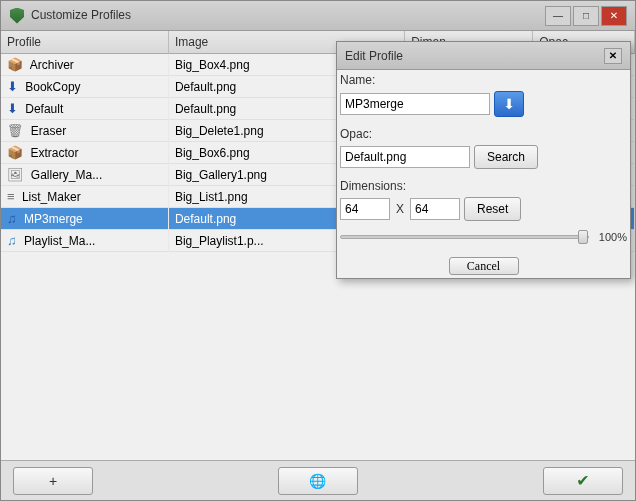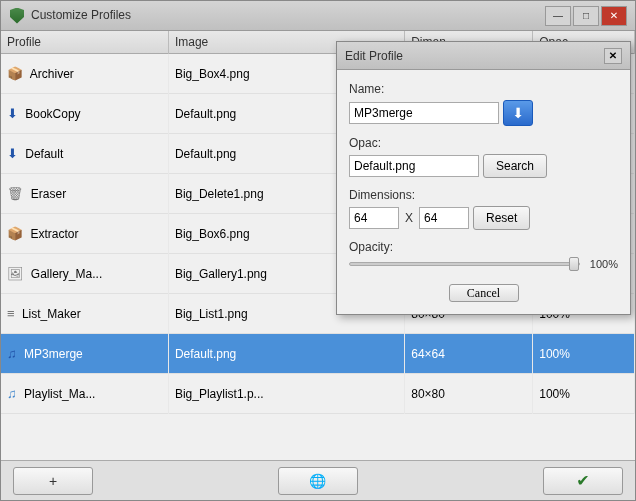--- a/index.html
+++ b/index.html
@@ -114,21 +114,21 @@
     .profile-table tbody tr {
       border-bottom: 1px solid #e0e0e0;
     }
 
     .profile-table tbody tr.selected {
       background: #4a90d9;
       color: white;
     }
 
     .profile-table td {
-      padding: 12px 6px;
+      padding: 3px 6px;
       border-right: 1px solid #e8e8e8;
     }
 
     
     .bottom-bar {
       position: absolute;
       bottom: 0;
       left: 0;
       right: 0;
       height: 40px;
@@ -200,21 +200,21 @@
       border: 1px solid #999;
       display: flex;
       align-items: center;
       justify-content: center;
       cursor: pointer;
       font-size: 10px;
       font-weight: bold;
     }
 
     .dialog-content {
-      padding: 12px;
+      padding: 3px;
     }
 
     .field-label {
       font-size: 12px;
       color: #333;
       margin-bottom: 4px;
     }
 
     .field-row {
       display: flex;
@@ -475,21 +475,20 @@
 
           <div class="field-label">Dimensions:</div>
           <div class="field-row">
             <input class="text-input dim-input" type="text" value="64" style="">
             <span class="dim-x">X</span>
             <input class="text-input dim-input" type="text" value="64" style="">
             <button class="action-btn">Reset</button>
           </div>
 
           <div class="opacity-section">
-            <div class="field-label">Opacity:</div>
             <div class="opacity-row">
               <div class="slider-track">
                 <div class="slider-thumb"></div>
               </div>
               <span class="opacity-value">100%</span>
             </div>
           </div>
 
           <div class="dialog-buttons">
             <button class="action-btn cancel-btn">Cancel</button>

